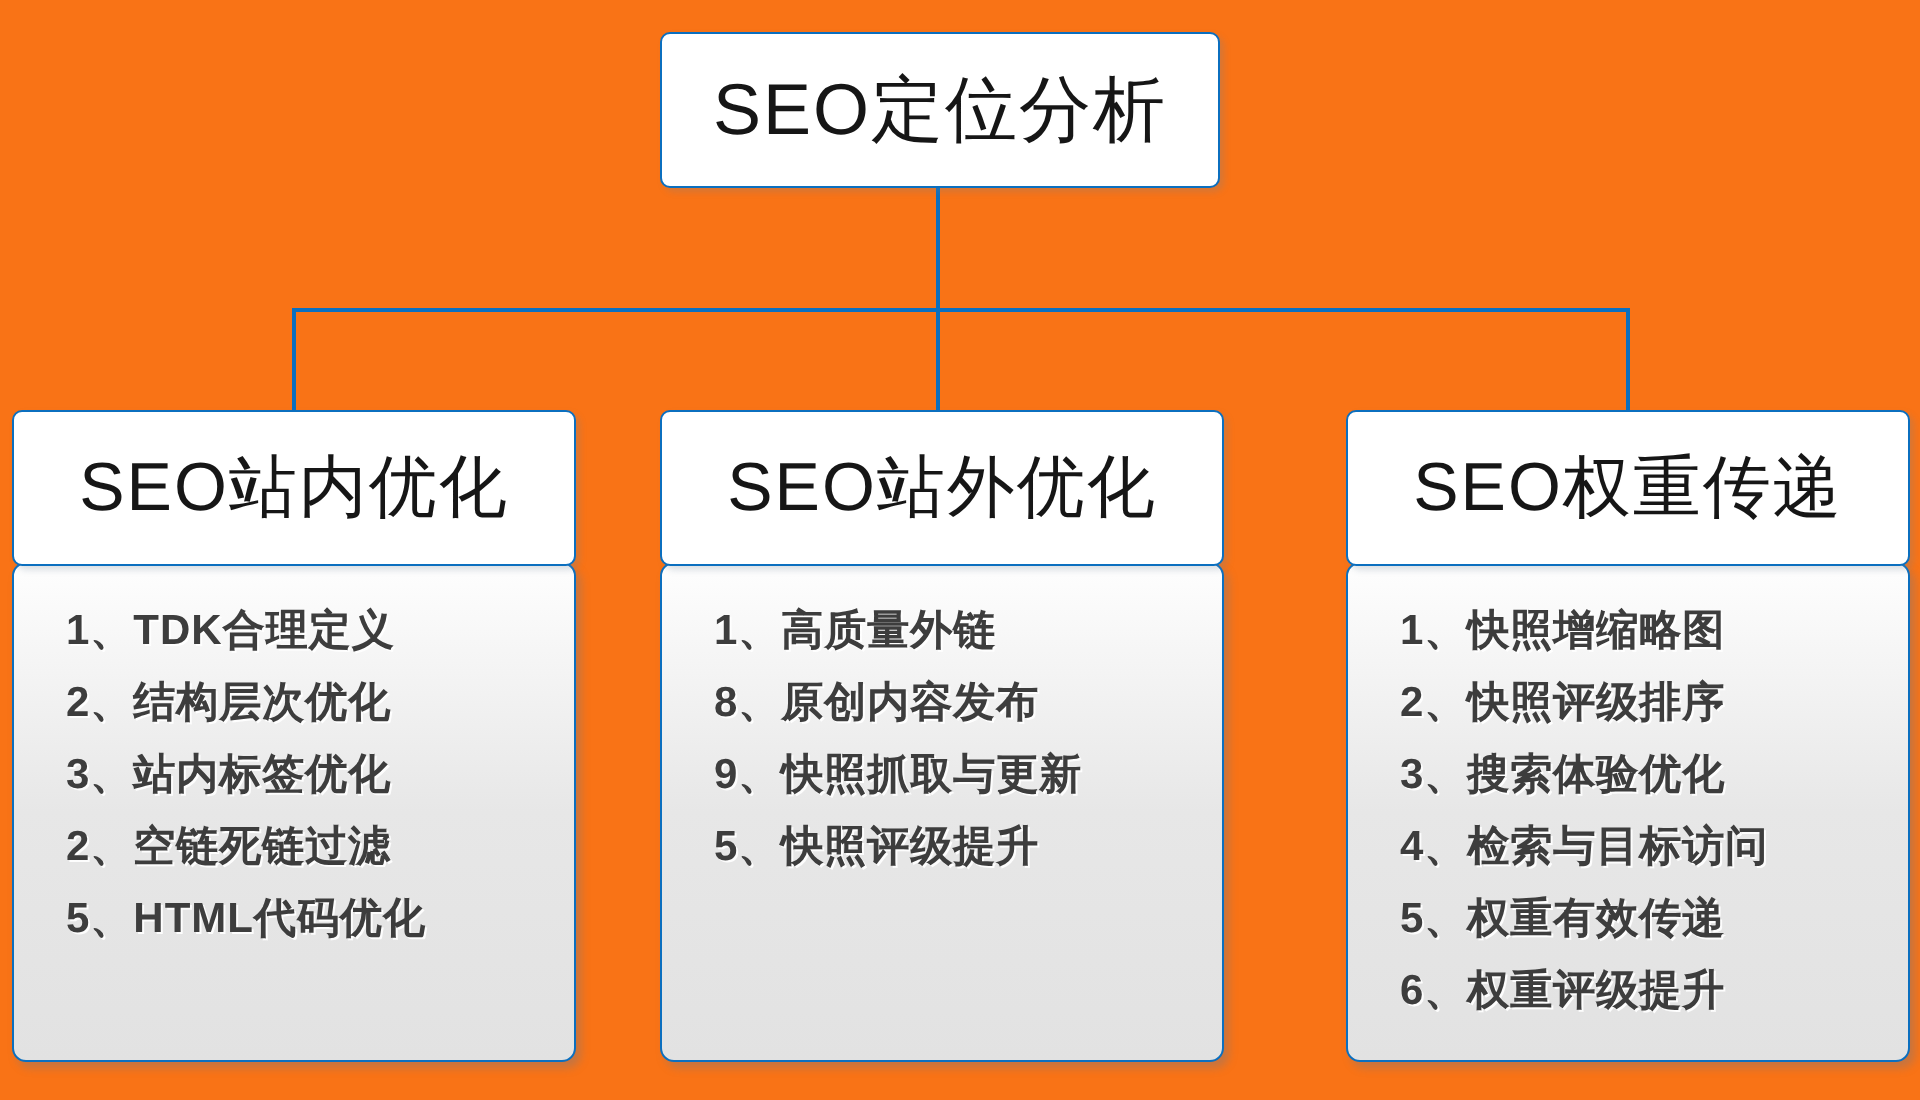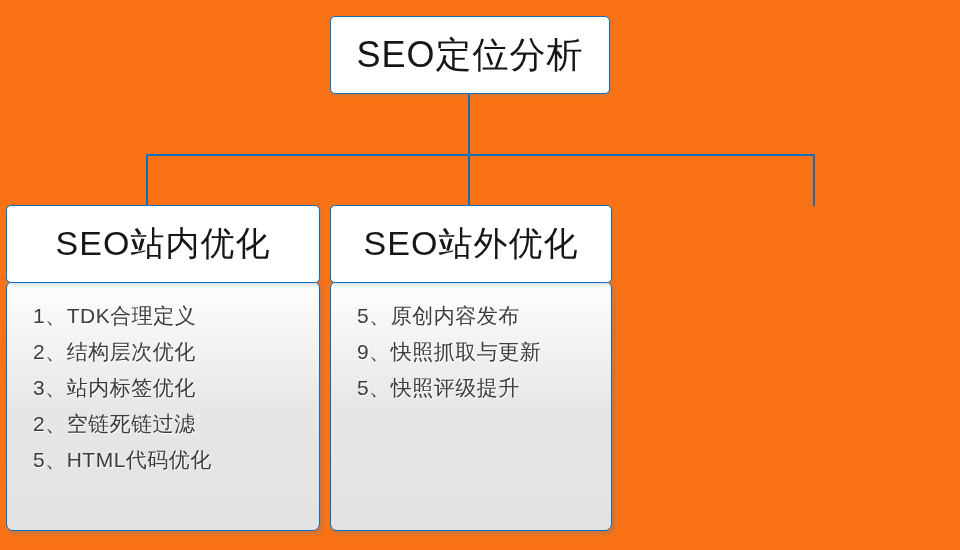--- a/index.html
+++ b/index.html
@@ -24,42 +24,42 @@
     position:absolute;left:330px;top:16px;width:280px;height:78px;
     background:#ffffff;
     border:1.5px solid #0b6fbf;border-radius:5px;
     display:flex;align-items:center;justify-content:center;
     font-size:36px;color:#161616;letter-spacing:1px;
     box-shadow:2px 2px 3px rgba(110,130,150,0.25);
     box-sizing:border-box;
   }
   
   .branch{position:absolute;top:205px;}
-  #branch-0{left:6px;width:314px;}
+  #branch-0{left:6px;width:282px;}
   #branch-1{left:330px;width:282px;}
   #branch-2{left:673px;width:282px;}
   .branch-header{
     height:78px;
     background:#ffffff;
     border:1.5px solid #0b6fbf;border-radius:5px;
     display:flex;align-items:center;justify-content:center;
     font-size:34px;color:#161616;letter-spacing:1px;
     box-shadow:2px 2px 3px rgba(110,130,150,0.25);
     box-sizing:border-box;
     position:relative;z-index:2;
   }
   .branch-body{
     margin-top:-2px;
     height:250px;
     background:linear-gradient(180deg,#fefefe 0%,#e7e7e7 50%,#e2e2e2 100%);
     border:1.5px solid #0b6fbf;border-radius:7px;
     box-shadow:2.5px 3px 4px rgba(100,120,145,0.35);
     box-sizing:border-box;
     padding:16px 8px 0 26px;
-    position:relative;z-index:1;
+    position:relative;z-index:1;font-weight:bold;
   }
   .branch-item{
     font-size:21px;color:#3d3d3d;
     line-height:36px;height:36px;
     white-space:nowrap;
     text-shadow:1px 1px 0 rgba(255,255,255,0.9);
     letter-spacing:0.5px;
   }
 </style>
 </head>
@@ -88,20 +88,34 @@
       <div class="branch-item">2、空链死链过滤</div>
       <div class="branch-item">5、HTML代码优化</div>
     </div>
   </div>
 
   <div id="branch-1" class="branch">
     <div class="branch-header">
       <span>SEO站外优化</span>
     </div>
     <div class="branch-body">
-      <div class="branch-item">5、原创内容发布</div>
+      <div class="branch-item">1、高质量外链</div>
+      <div class="branch-item">8、原创内容发布</div>
       <div class="branch-item">9、快照抓取与更新</div>
       <div class="branch-item">5、快照评级提升</div>
     </div>
   </div>
 
+  <div id="branch-2" class="branch">
+    <div class="branch-header">
+      <span>SEO权重传递</span>
+    </div>
+    <div class="branch-body">
+      <div class="branch-item">1、快照增缩略图</div>
+      <div class="branch-item">2、快照评级排序</div>
+      <div class="branch-item">3、搜索体验优化</div>
+      <div class="branch-item">4、检索与目标访问</div>
+      <div class="branch-item">5、权重有效传递</div>
+      <div class="branch-item">6、权重评级提升</div>
+    </div>
+  </div>
 
 </div>
 
 </body></html>

